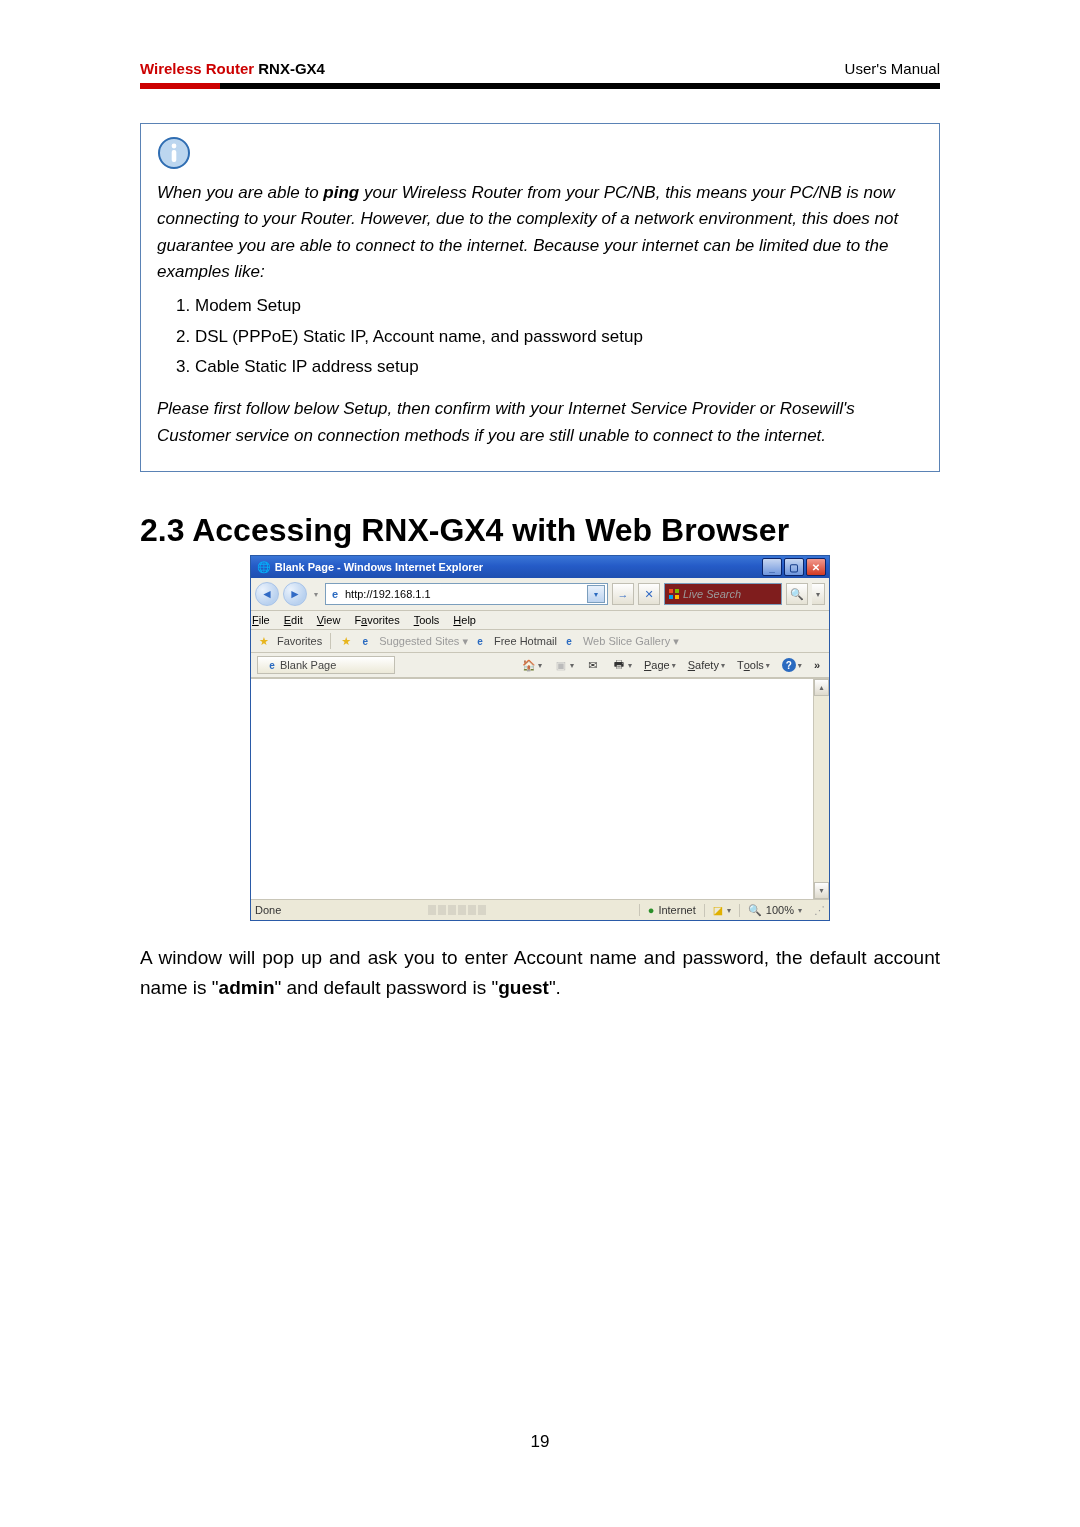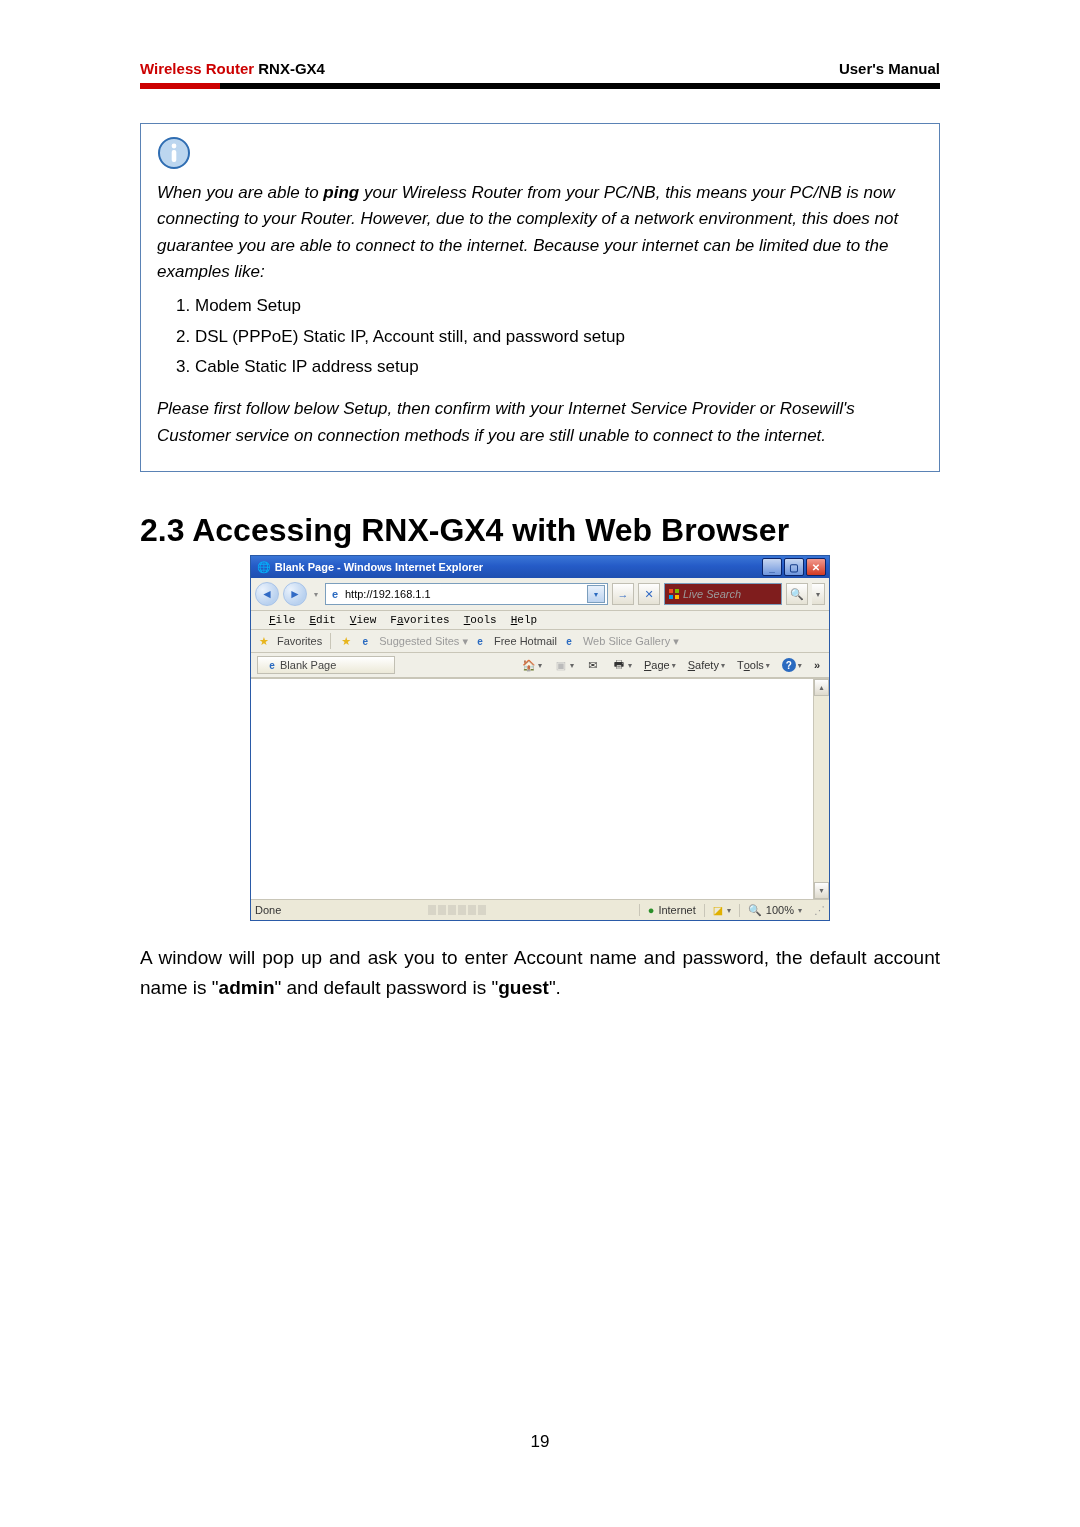--- a/index.html
+++ b/index.html
@@ -18,21 +18,21 @@
   }
   
   .hdr-row {
     display: flex;
     justify-content: space-between;
     font-size: 15px;
     padding-bottom: 6px;
   }
   .hdr-left .brand { color: #cc0000; font-weight: bold; }
   .hdr-left .model { color: #000; font-weight: bold; }
-  .hdr-right { font-weight: bold; }
+  .hdr-right { font-weight: normal; }
   .hdr-rule {
     height: 6px;
     background: #000;
     position: relative;
   }
   .hdr-rule::before {
     content: "";
     position: absolute;
     left: 0; top: 0;
     width: 80px; height: 6px;
@@ -191,25 +191,24 @@
     border:1px solid #c1bfb3;
     border-left:none;
     background: linear-gradient(#fefefe,#e5e2d5);
     display:flex; align-items:center; justify-content:center;
     font-size:8px; color:#666;
   }
 
   .ie .menubar {
     display:flex;
     gap: 14px;
-    padding: 3px 18px;
+    padding: 3px 1px;
     background: #f0efe7;
     border-bottom: 1px solid #c9c6b8;
     color:#000;
-    font-family:Liberation Mono, monospace;
   }
   .ie .menubar span { cursor:default; }
   .ie .menubar span u { text-decoration: underline; }
 
   .ie .favbar, .ie .tabbar, .ie .cmdbar {
     display:flex;
     align-items:center;
     gap:6px;
     padding: 3px 6px;
     background: #f0efe7;
@@ -342,21 +341,21 @@
         <circle cx="17" cy="17" r="15" fill="#bcd6ef" stroke="#2f6db2" stroke-width="2"></circle>
         <circle cx="17" cy="10" r="2.4" fill="#fff"></circle>
         <rect x="14.7" y="14" width="4.6" height="12" rx="2" fill="#fff"></rect>
       </svg>
     </div>
     <p>
       <span>When you are able to </span><b>ping</b><span> your Wireless Router from your PC/NB, this means your PC/NB is now connecting to your Router. However, due to the complexity of a network environment, this does not guarantee you are able to connect to the internet. Because your internet can be limited due to the examples like:</span>
     </p>
     <ol>
       <li>Modem Setup</li>
-      <li>DSL (PPPoE) Static IP, Account still, and password setup</li>
+      <li>DSL (PPPoE) Static IP, Account name, and password setup</li>
       <li>Cable Static IP address setup</li>
     </ol>
     <p style="margin-top:14px">Please first follow below Setup, then confirm with your Internet Service Provider or Rosewill's Customer service on connection methods if you are still unable to connect to the internet.</p>
   </div>
 
   <div class="section-heading">2.3 Accessing RNX-GX4 with Web Browser</div>
 
 
   <div class="ie">
 

